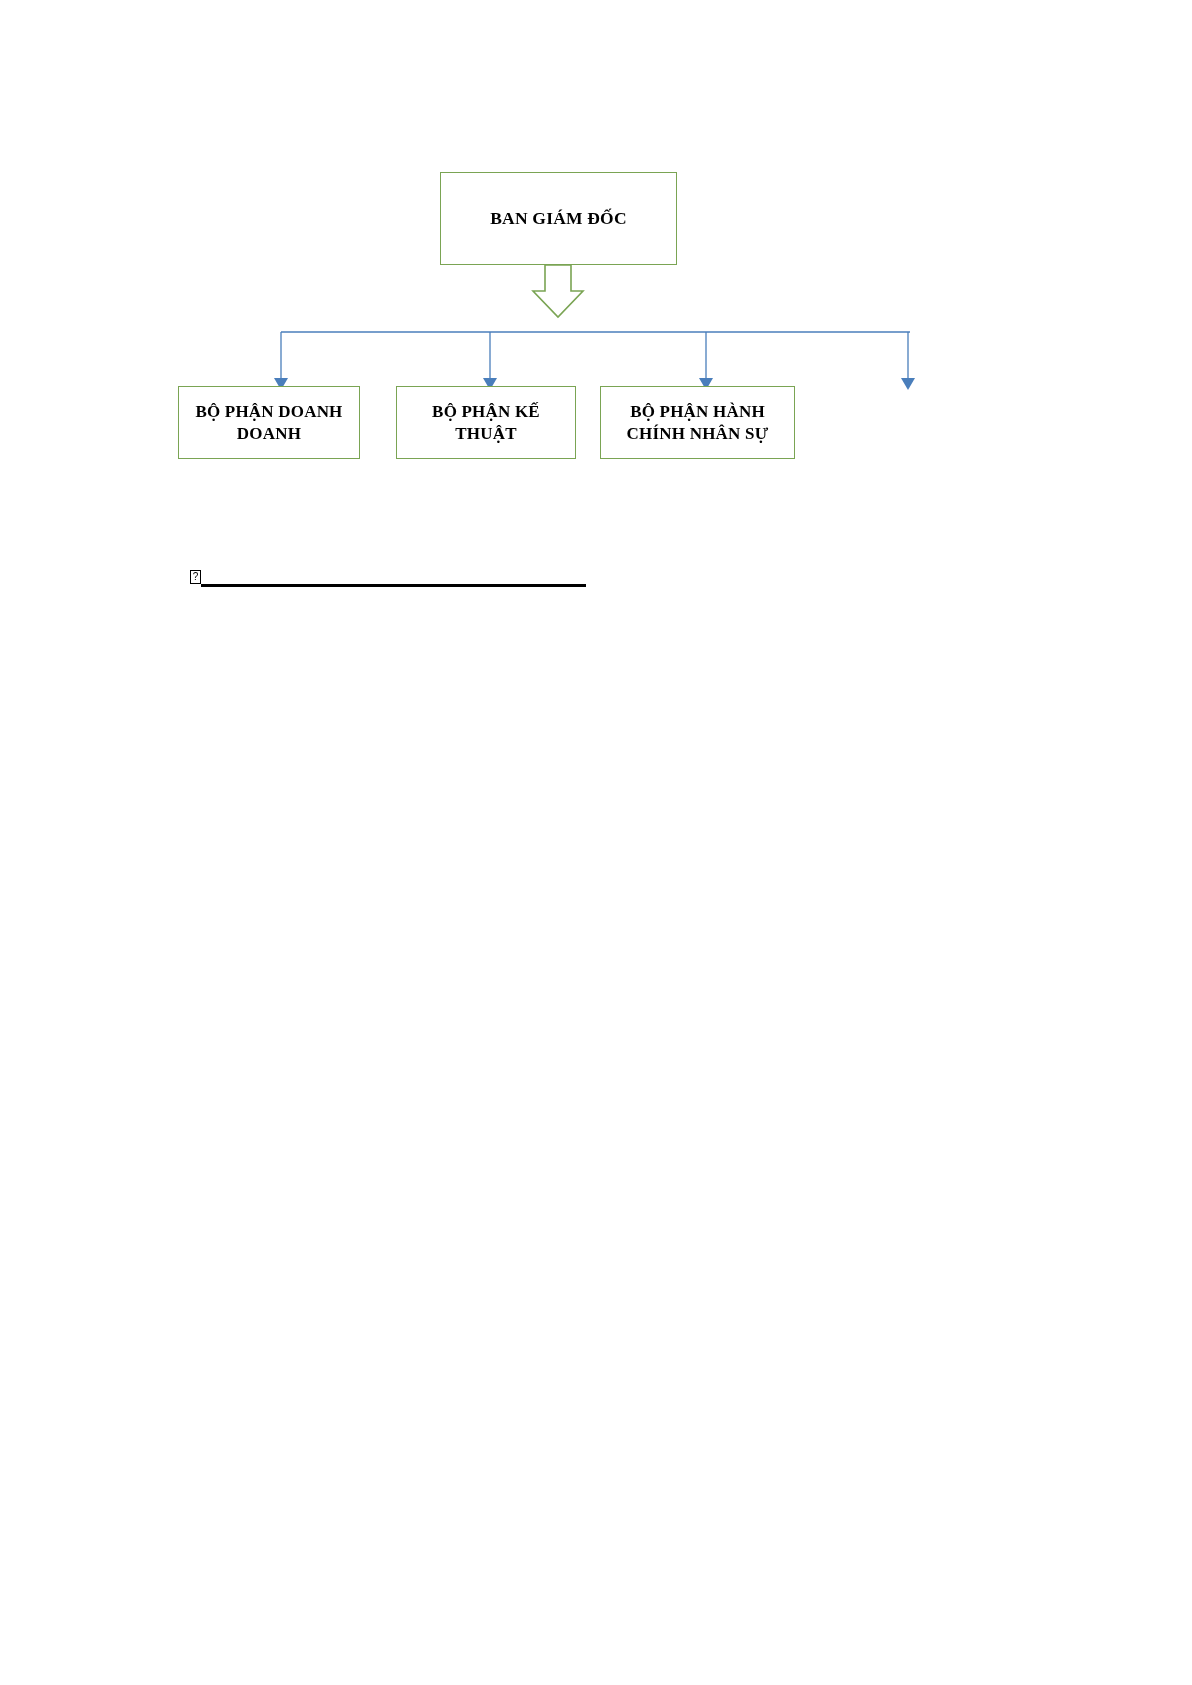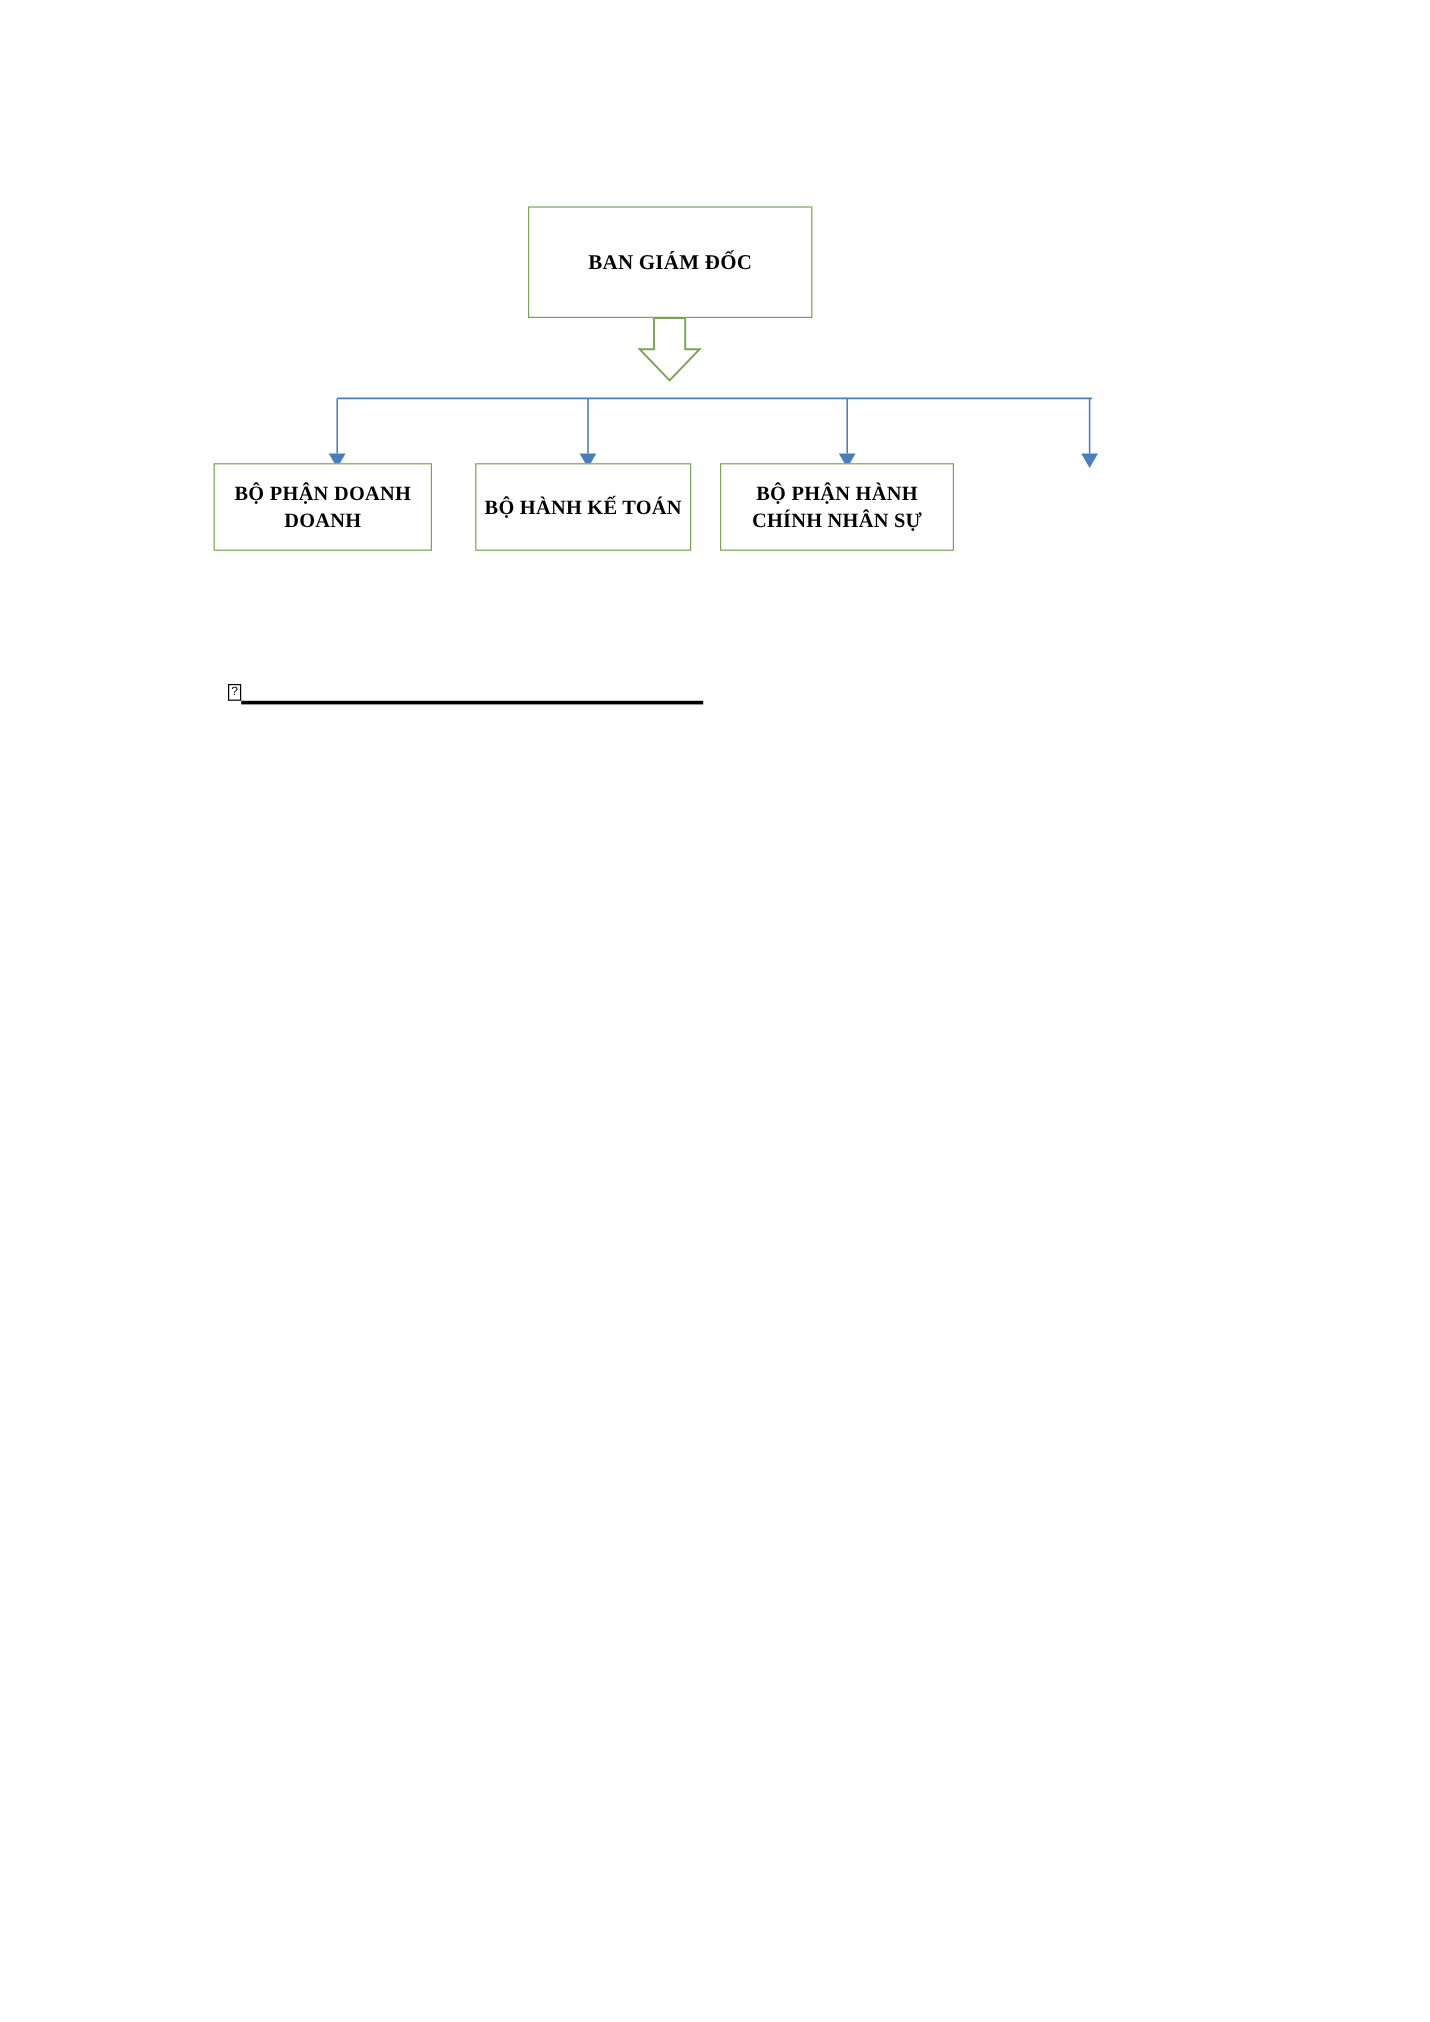--- a/index.html
+++ b/index.html
@@ -155,21 +155,21 @@
 
     <div class="node-box" id="node-root">
       <span class="node-label">BAN GIÁM ĐỐC</span>
     </div>
 
     <div class="node-box leaf-box" id="node-leaf-0">
       <span class="node-label">BỘ PHẬN DOANH DOANH</span>
     </div>
 
     <div class="node-box leaf-box" id="node-leaf-1">
-      <span class="node-label">BỘ HÀNH KẾ TOÁN</span>
+      <span class="node-label">BỘ PHẬN KẾ THUẬT</span>
     </div>
 
     <div class="node-box leaf-box" id="node-leaf-2">
       <span class="node-label">BỘ PHẬN HÀNH CHÍNH NHÂN SỰ</span>
     </div>
 
 
   </div>
 
   <div id="footer-artifact">

